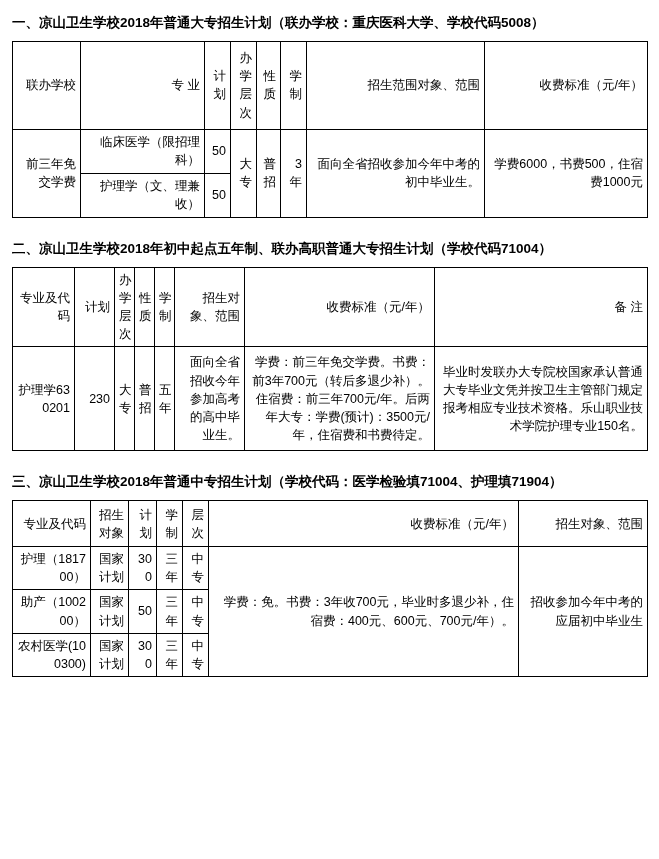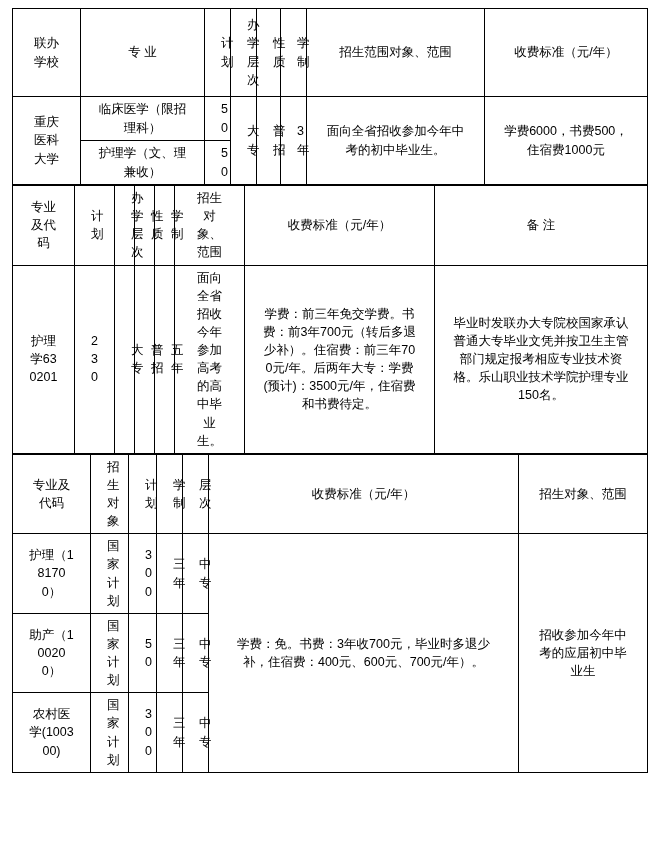--- a/index.html
+++ b/index.html
@@ -29,42 +29,43 @@
   .sec2-title { margin-top: 22px; }
   .sec3-title { margin-top: 22px; }
 
   table.grid {
     border-collapse: collapse;
     width: 635px;
     table-layout: fixed;
   }
   table.grid td, table.grid th {
     border: 1px solid #000000;
-    padding: 3px 16px;
+    padding: 3px 4px;
     vertical-align: middle;
     font-weight: normal;
     font-size: 12.5px;
     line-height: 1.45;
-    text-align: center;
+    text-align: right;
     word-break: break-all;
   }
   .vtext {
     
     text-align: left;
     line-height: 1.25;
     font-size: 12.5px;
   }
   .mid { vertical-align: middle; }
   .top { vertical-align: top; }
 </style>
 </head>
 <body>
 
 <div class="page">
 
+  <div class="section-title">一、凉山卫生学校2018年普通大专招生计划（联办学校：重庆医科大学、学校代码5008）</div>
 
   <table class="grid">
     <colgroup>
       <col style="width:68px">
       <col style="width:124px">
       <col style="width:26px">
       <col style="width:26px">
       <col style="width:24px">
       <col style="width:26px">
       <col style="width:178px">
@@ -75,36 +76,37 @@
         <td class="mid">联办学校</td>
         <td class="mid">专  业</td>
         <td class="vtext mid">计划</td>
         <td class="vtext top">办学层次</td>
         <td class="vtext mid">性质</td>
         <td class="vtext mid">学制</td>
         <td class="mid">招生范围对象、范围</td>
         <td class="mid">收费标准（元/年）</td>
       </tr>
       <tr style="height:44px">
-        <td class="mid" rowspan="2">重庆医科大学</td>
+        <td class="mid" rowspan="2">前三年免交学费</td>
         <td class="mid">临床医学（限招理科）</td>
         <td class="mid">50</td>
         <td class="vtext mid" rowspan="2">大专</td>
         <td class="vtext mid" rowspan="2">普招</td>
         <td class="vtext mid" rowspan="2">3年</td>
         <td class="top" rowspan="2">面向全省招收参加今年中考的初中毕业生。</td>
         <td class="top" rowspan="2">学费6000，书费500，住宿费1000元</td>
       </tr>
       <tr style="height:44px">
         <td class="mid">护理学（文、理兼收）</td>
         <td class="mid">50</td>
       </tr>
     </tbody>
   </table>
 
+  <div class="section-title sec2-title">二、凉山卫生学校2018年初中起点五年制、联办高职普通大专招生计划（学校代码71004）</div>
 
   <table class="grid">
     <colgroup>
       <col style="width:62px">
       <col style="width:40px">
       <col style="width:20px">
       <col style="width:20px">
       <col style="width:20px">
       <col style="width:70px">
       <col style="width:190px">
@@ -127,20 +129,21 @@
         <td class="vtext mid">大专</td>
         <td class="vtext mid">普招</td>
         <td class="vtext mid">五年</td>
         <td class="top">面向全省招收今年参加高考的高中毕业生。</td>
         <td class="top">学费：前三年免交学费。书费：前3年700元（转后多退少补）。住宿费：前三年700元/年。后两年大专：学费(预计)：3500元/年，住宿费和书费待定。</td>
         <td class="top">毕业时发联办大专院校国家承认普通大专毕业文凭并按卫生主管部门规定报考相应专业技术资格。乐山职业技术学院护理专业150名。</td>
       </tr>
     </tbody>
   </table>
 
+  <div class="section-title sec3-title">三、凉山卫生学校2018年普通中专招生计划（学校代码：医学检验填71004、护理填71904）</div>
 
   <table class="grid">
     <colgroup>
       <col style="width:78px">
       <col style="width:38px">
       <col style="width:28px">
       <col style="width:26px">
       <col style="width:26px">
       <col style="width:310px">
       <col style="width:129px">

